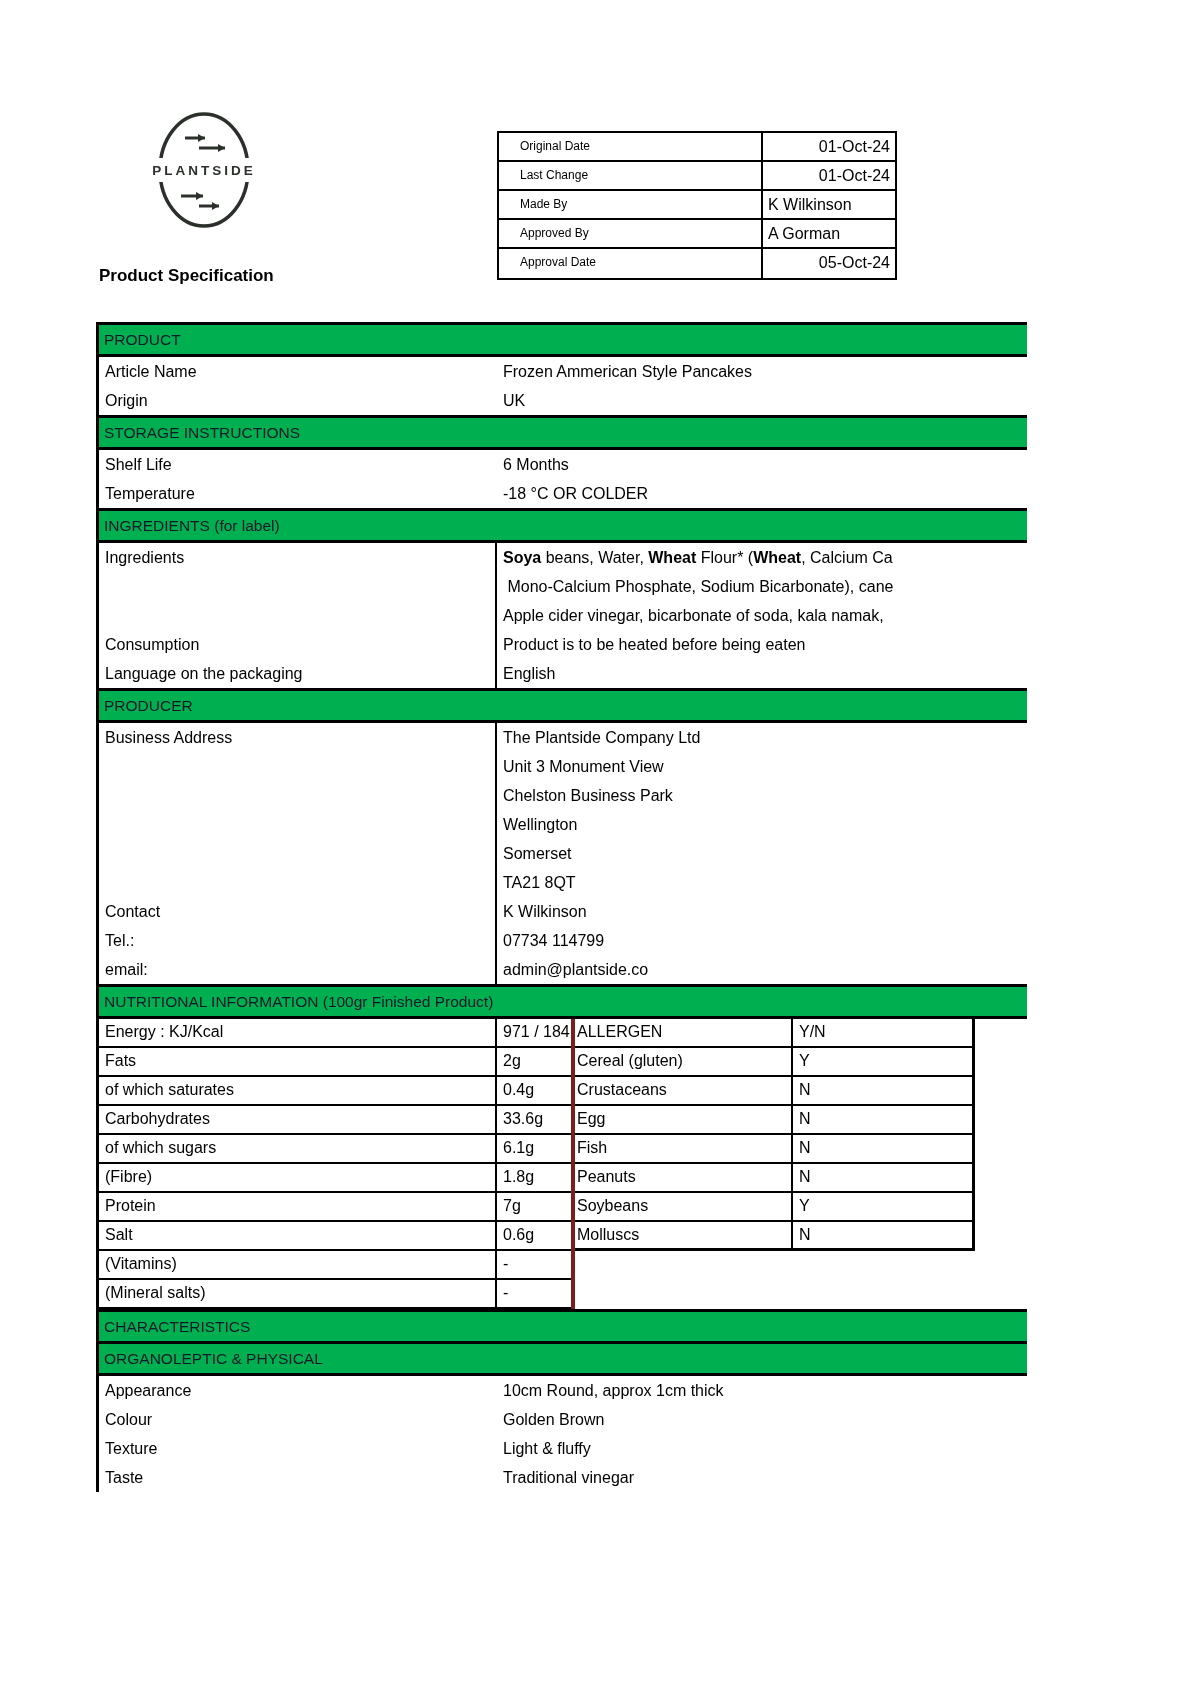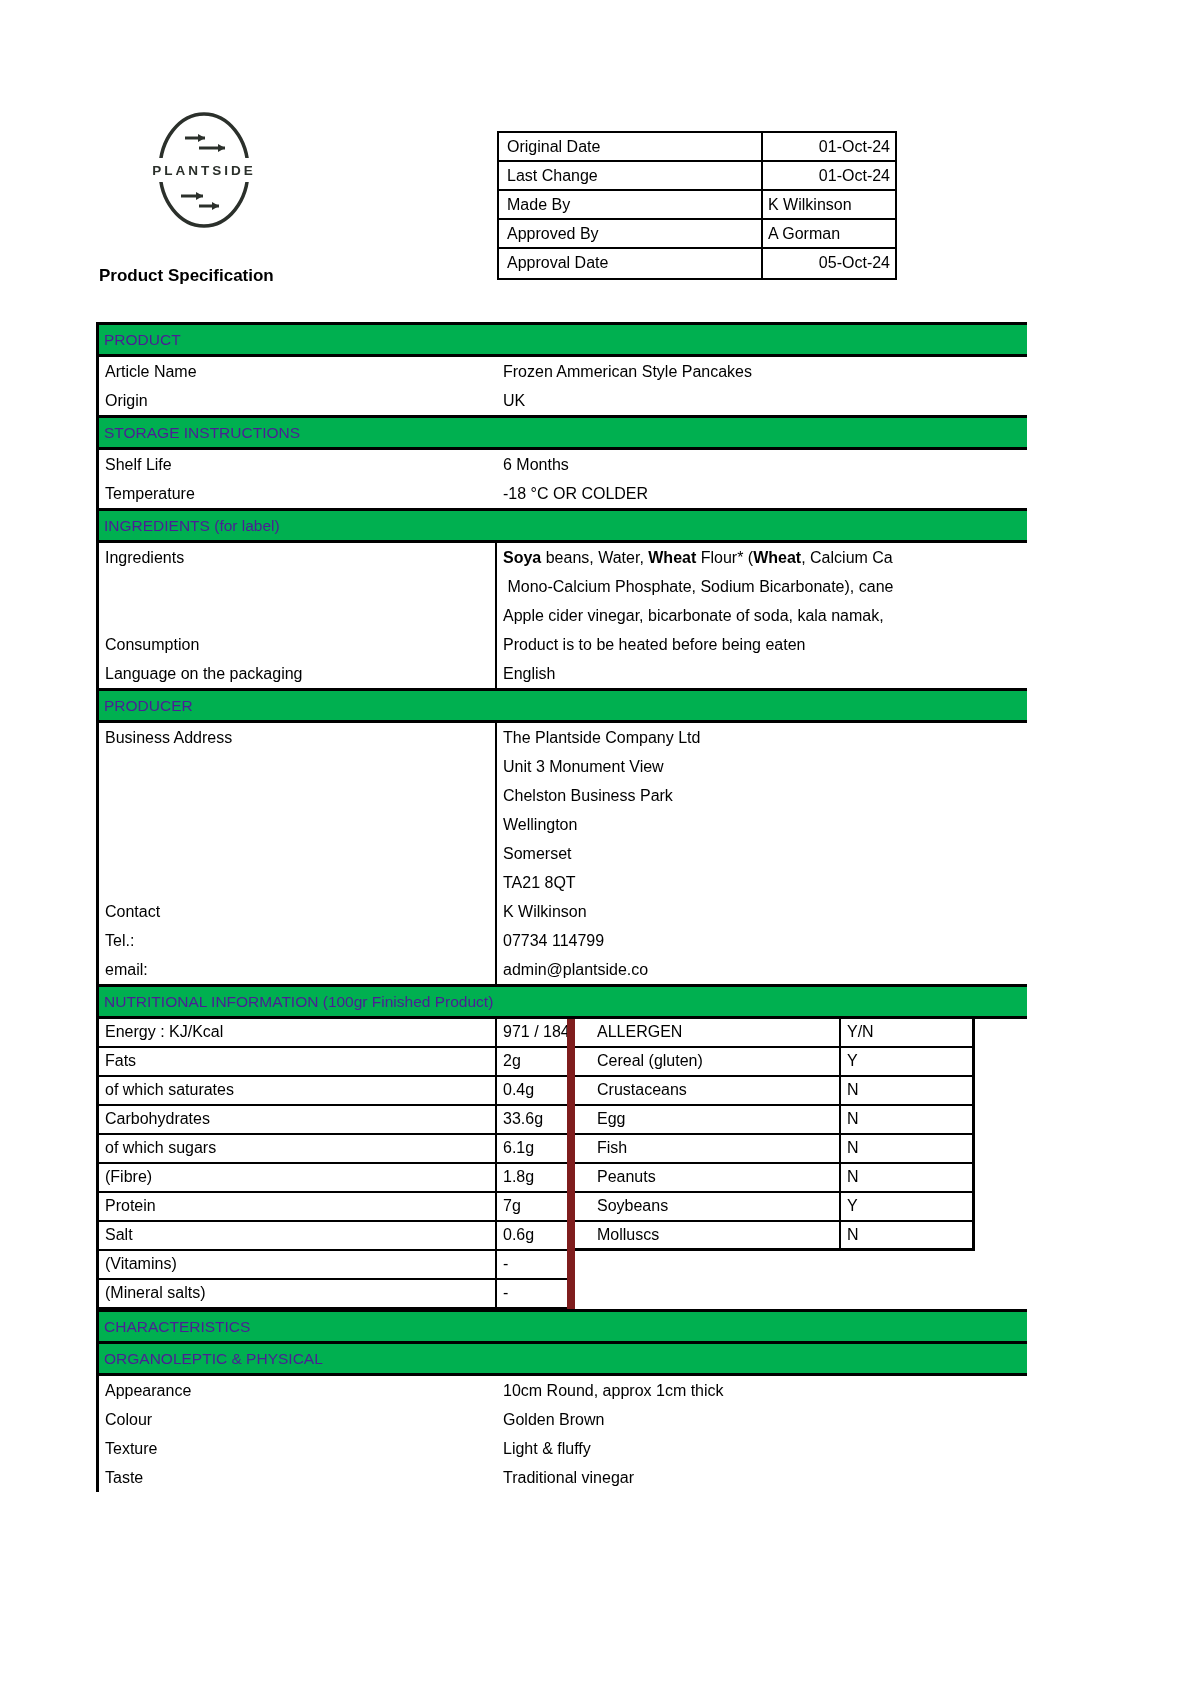--- a/index.html
+++ b/index.html
@@ -10,44 +10,44 @@
   }
   .abs{position:absolute;}
 
   
   #logo-box{left:138px;top:102px;width:132px;height:140px;display:flex;align-items:center;justify-content:center;}
   #doc-title{left:99px;top:266px;font-size:17px;font-weight:bold;}
 
   #header-table{left:497px;top:131px;width:400px;border:2.5px solid #000;box-sizing:border-box;}
   .ht-row{display:flex;height:29px;box-sizing:border-box;border-bottom:2px solid #000;}
   .ht-row:last-child{border-bottom:none;}
-  .ht-label{width:264px;box-sizing:border-box;border-right:2px solid #000;padding-left:8px;font-size:16px;line-height:27px;white-space:nowrap;}
+  .ht-label{width:264px;box-sizing:border-box;border-right:2px solid #000;padding-left:21px;font-size:12px;line-height:27px;white-space:nowrap;}
   .ht-value{flex:1;font-size:16px;line-height:27px;padding:0 5px;white-space:nowrap;overflow:hidden;}
   .ht-value.right{text-align:right;}
 
   
   #main-table{left:96px;top:322px;width:931px;box-sizing:border-box;border-left:3px solid #000;}
   .band{height:35px;box-sizing:border-box;background:#00B050;border-top:3px solid #000;border-bottom:3px solid #000;
-        line-height:29px;padding-left:5px;font-size:15.5px;color:#4c1d95;white-space:nowrap;overflow:hidden;}
+        line-height:29px;padding-left:5px;font-size:15.5px;color:#0f172a;white-space:nowrap;overflow:hidden;}
   .band.no-top{border-top:none;height:32px;}
   .row{display:flex;height:29px;line-height:29px;font-size:16px;}
   .row .lab{width:398px;box-sizing:border-box;padding-left:6px;white-space:nowrap;overflow:hidden;}
   .row .val{flex:1;padding-left:6px;white-space:pre;overflow:hidden;}
   .split .lab{border-right:2px solid #000;}
 
   
   #nutrition-grid{display:flex;align-items:flex-start;}
-  #nut-left{width:476px;box-sizing:border-box;border-right:8px solid #7f1d1d;}
+  #nut-left{width:476px;box-sizing:border-box;border-right:4px solid #7f1d1d;}
   .nut-row{display:flex;height:29px;box-sizing:border-box;border-bottom:2px solid #000;font-size:16px;line-height:26px;}
   .nut-row .lab{width:398px;box-sizing:border-box;border-right:2px solid #000;padding-left:6px;white-space:nowrap;overflow:hidden;}
   .nut-row .val{flex:1;padding-left:6px;white-space:nowrap;overflow:hidden;}
   #nut-right{width:400px;box-sizing:border-box;border-right:3px solid #000;}
   .alg-row{display:flex;height:29px;box-sizing:border-box;border-bottom:2px solid #000;font-size:16px;line-height:26px;}
   .alg-row:last-child{border-bottom:3px solid #000;}
-  .alg-row .alab{width:266px;box-sizing:border-box;border-right:2px solid #000;padding-left:22px;white-space:nowrap;overflow:hidden;}
+  .alg-row .alab{width:218px;box-sizing:border-box;border-right:2px solid #000;padding-left:2px;white-space:nowrap;overflow:hidden;}
   .alg-row .ayn{flex:1;padding-left:6px;white-space:nowrap;overflow:hidden;}
 
   b{font-weight:bold;}
 </style>
 </head>
 <body>
 
 <div class="abs" id="logo-box">
   <svg width="126" height="136" viewBox="0 0 126 136">
     <ellipse cx="63" cy="66" rx="44" ry="56" fill="none" stroke="#2b302b" stroke-width="3.5"></ellipse>

